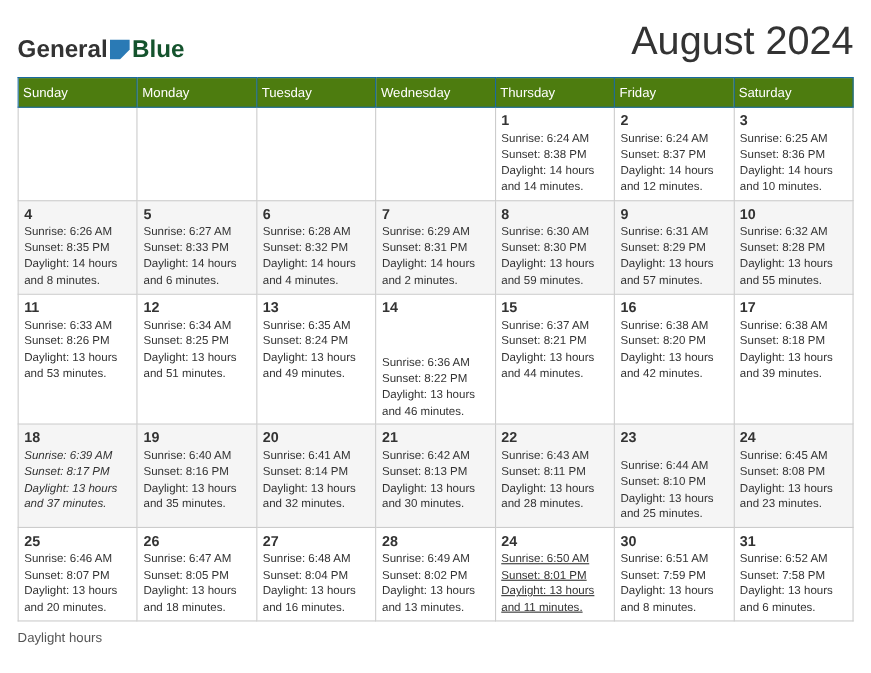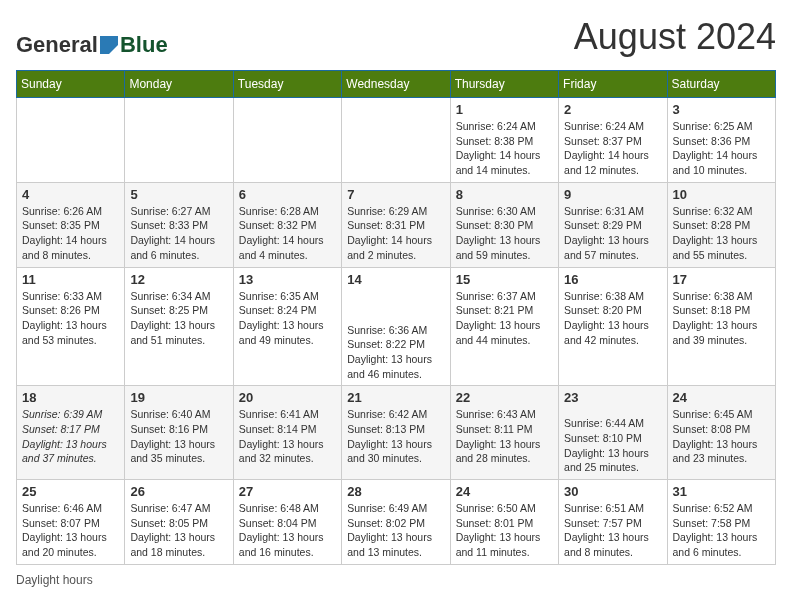--- a/index.html
+++ b/index.html
@@ -298,28 +298,28 @@
 Daylight: 13 hours and 16 minutes.</div>
         </td>
         <td>
           <div class="day-number">28</div>
           <div class="day-detail" style="white-space: pre-line;">Sunrise: 6:49 AM
 Sunset: 8:02 PM
 Daylight: 13 hours and 13 minutes.</div>
         </td>
         <td>
           <div class="day-number">24</div>
-          <div class="day-detail" style="white-space: pre-line;">Sunrise: 6:50 AM
+          <div class="day-detail" style="white-space: pre-line; text-decoration: underline;">Sunrise: 6:50 AM
 Sunset: 8:01 PM
 Daylight: 13 hours and 11 minutes.</div>
         </td>
         <td>
           <div class="day-number">30</div>
           <div class="day-detail" style="white-space: pre-line;">Sunrise: 6:51 AM
-Sunset: 7:57 PM
+Sunset: 7:59 PM
 Daylight: 13 hours and 8 minutes.</div>
         </td>
         <td>
           <div class="day-number">31</div>
           <div class="day-detail" style="white-space: pre-line;">Sunrise: 6:52 AM
 Sunset: 7:58 PM
 Daylight: 13 hours and 6 minutes.</div>
         </td>
       </tr>
     </tbody>

